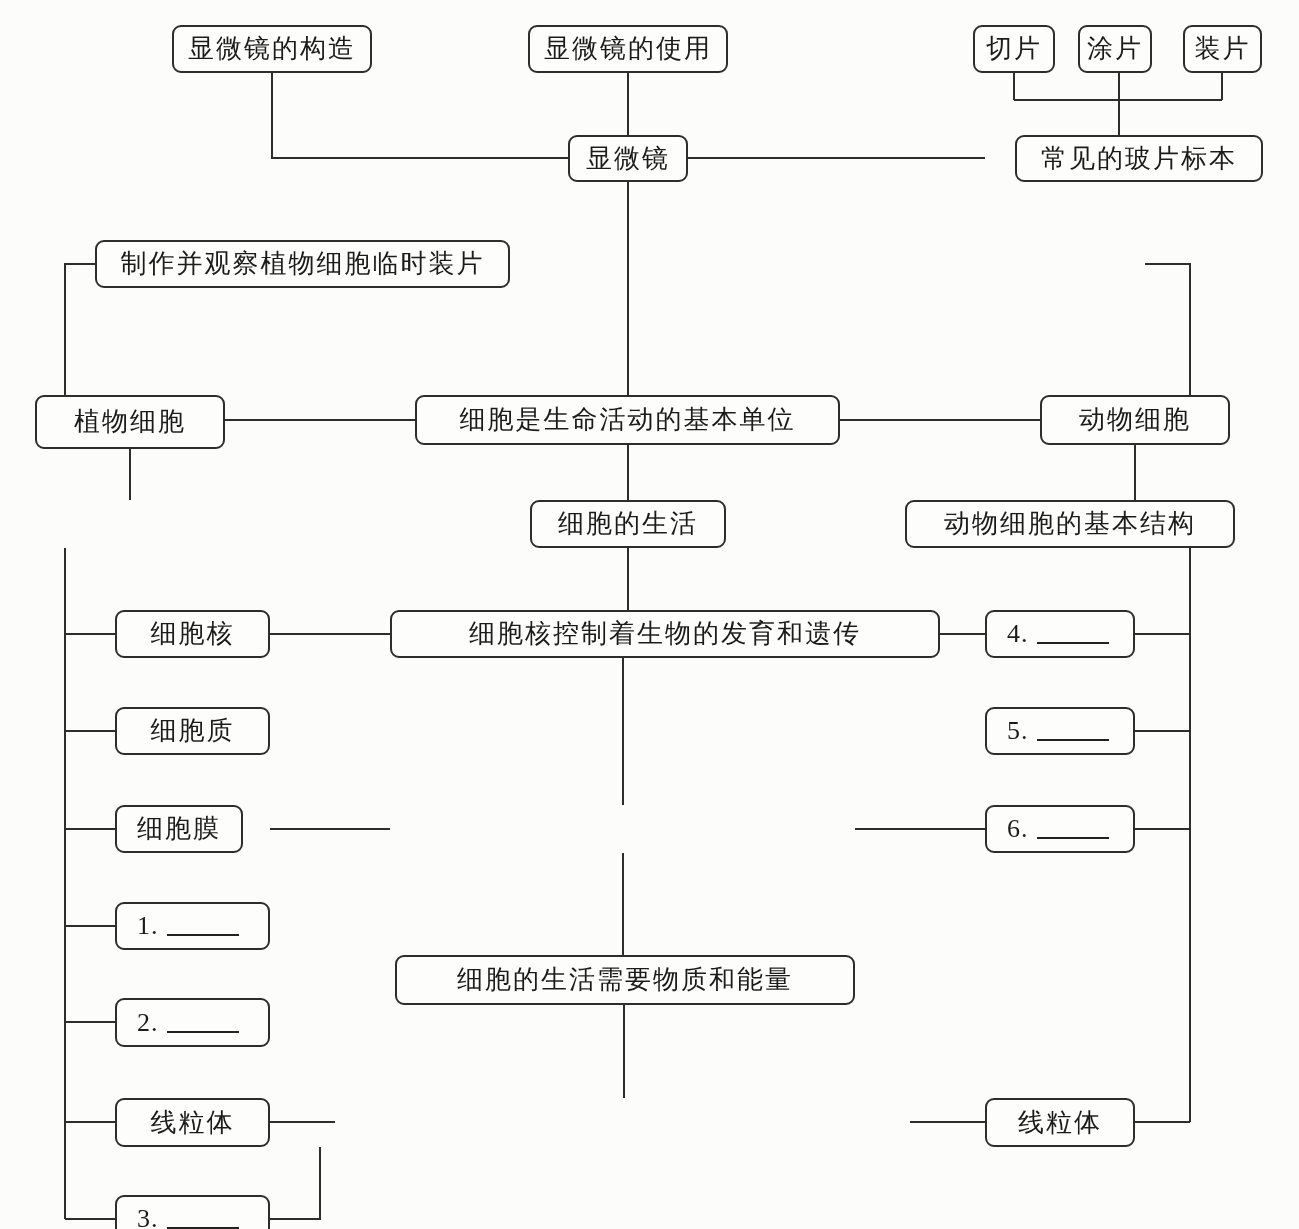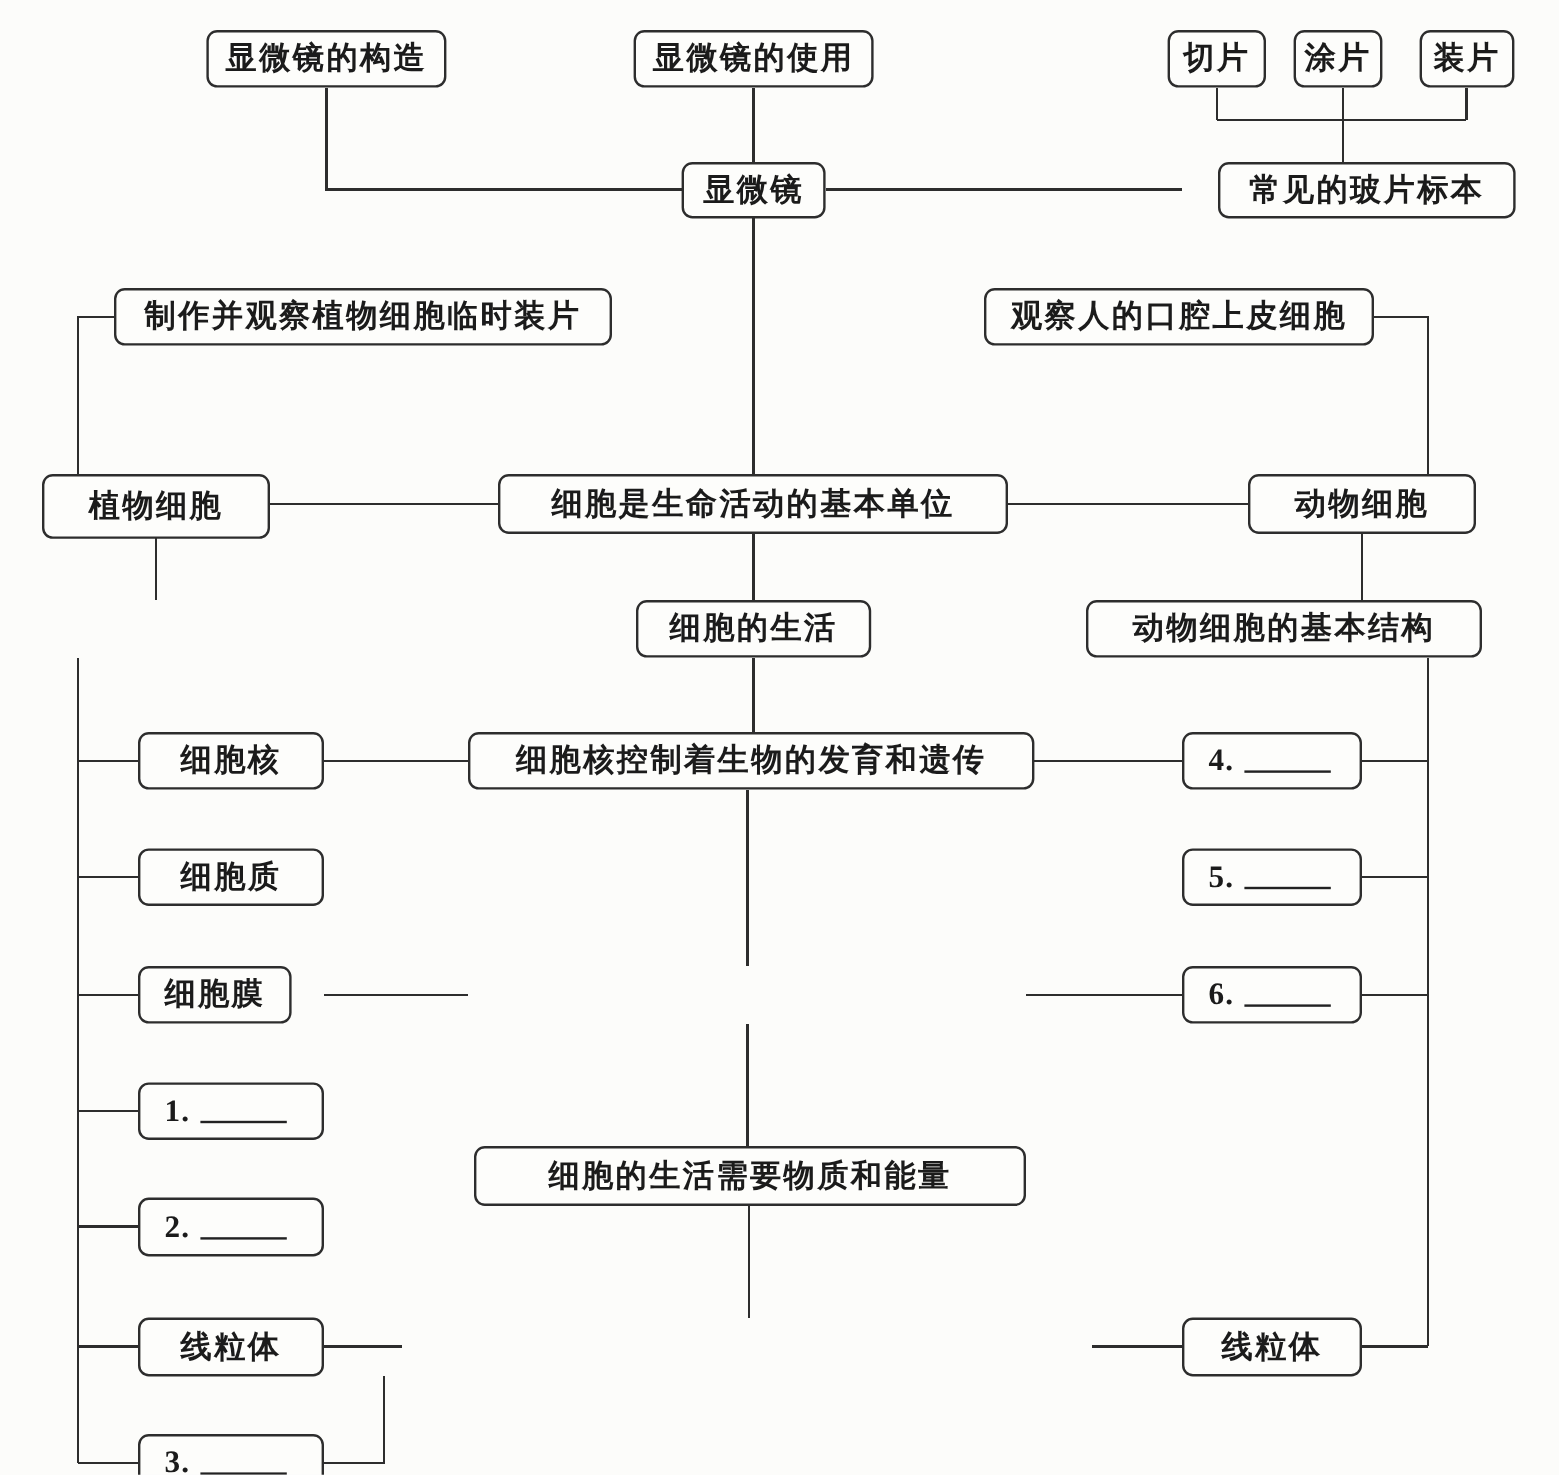--- a/index.html
+++ b/index.html
@@ -14,21 +14,20 @@
   }
   svg.connectors { position: absolute; left: 0; top: 0; }
   svg.connectors path { stroke: #2d2d2d; stroke-width: 2; fill: none; }
   .node {
     position: absolute; box-sizing: border-box;
     border: 2px solid #2d2d2d; border-radius: 9px;
     background: #fdfdfb;
     display: flex; align-items: center; justify-content: center;
     font-size: 26px; letter-spacing: 2px; white-space: nowrap;
     line-height: 1;
-    font-weight: bold;
   }
   .node.blank { justify-content: flex-start; padding-left: 20px; letter-spacing: 1px; }
   .blank-line {
     display: inline-block; width: 72px; height: 0;
     border-bottom: 2px solid #222; margin-left: 8px;
     transform: translateY(9px);
   }
 </style>
 </head>
 <body>
@@ -96,23 +95,20 @@
   <div class="node" style="left:568px;top:135px;width:120px;height:47px">
     <span>显微镜</span>
   </div>
   <div class="node" style="left:1015px;top:135px;width:248px;height:47px">
     <span>常见的玻片标本</span>
   </div>
 
   <div class="node" style="left:95px;top:240px;width:415px;height:48px">
     <span>制作并观察植物细胞临时装片</span>
   </div>
-  <div class="node" style="left:820px;top:240px;width:325px;height:48px">
-    <span>观察人的口腔上皮细胞</span>
-  </div>
 
   <div class="node" style="left:35px;top:395px;width:190px;height:54px">
     <span>植物细胞</span>
   </div>
   <div class="node" style="left:415px;top:395px;width:425px;height:50px">
     <span>细胞是生命活动的基本单位</span>
   </div>
   <div class="node" style="left:1040px;top:395px;width:190px;height:50px">
     <span>动物细胞</span>
   </div>
@@ -120,21 +116,21 @@
   <div class="node" style="left:530px;top:500px;width:196px;height:48px">
     <span>细胞的生活</span>
   </div>
   <div class="node" style="left:905px;top:500px;width:330px;height:48px">
     <span>动物细胞的基本结构</span>
   </div>
 
   <div class="node" style="left:115px;top:610px;width:155px;height:48px">
     <span>细胞核</span>
   </div>
-  <div class="node" style="left:390px;top:610px;width:472px;height:48px">
+  <div class="node" style="left:390px;top:610px;width:550px;height:48px">
     <span>细胞核控制着生物的发育和遗传</span>
   </div>
   <div class="node blank" style="left:985px;top:610px;width:150px;height:48px">
     <span>4.</span>
       <span class="blank-line"></span>
   </div>
 
   <div class="node" style="left:115px;top:707px;width:155px;height:48px">
     <span>细胞质</span>
   </div>

